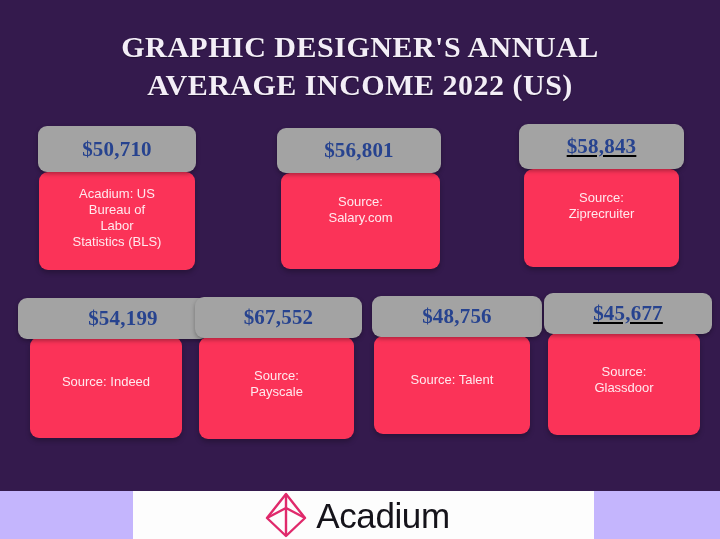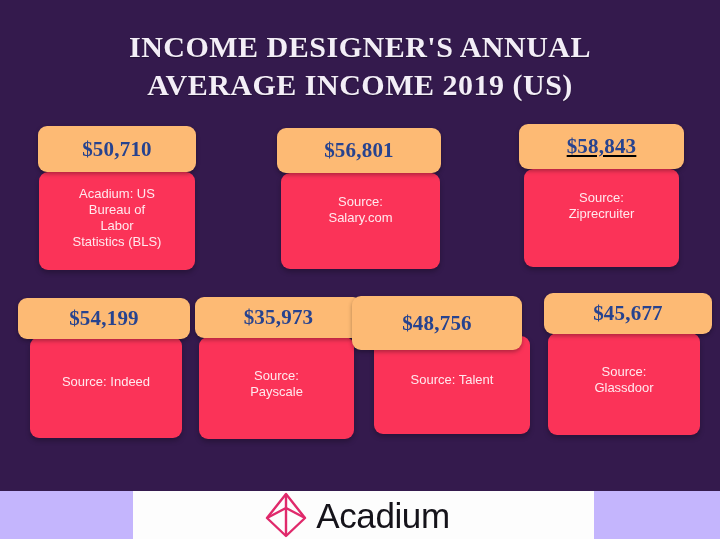--- a/index.html
+++ b/index.html
@@ -47,21 +47,21 @@
     position: absolute;
   }
   .card-body {
     position: absolute;
     background: #fb3358;
     border-radius: 9px;
     box-shadow: 0 3px 5px rgba(0,0,0,0.25);
   }
   .card-value-box {
     position: absolute;
-    background: #fdba74;
+    background: #a3a3a3;
     border-radius: 9px;
     box-shadow: 0 2px 4px rgba(0,0,0,0.30);
     display: flex;
     align-items: center;
     justify-content: center;
   }
   .card-value {
     font-family: "Liberation Serif", serif;
     font-weight: bold;
     font-size: 21px;
@@ -117,22 +117,22 @@
     letter-spacing: -0.4px;
     line-height: 1;
   }
 </style>
 </head>
 <body>
 
 <div id="infographic">
 
   <div id="title-block">
-    <div class="title-line">INCOME DESIGNER'S ANNUAL</div>
-    <div class="title-line">AVERAGE INCOME 2019 (US)</div>
+    <div class="title-line">GRAPHIC DESIGNER'S ANNUAL</div>
+    <div class="title-line">AVERAGE INCOME 2022 (US)</div>
   </div>
 
   <div class="card">
     <div class="card-body" style="left:39px; top:172px; width:156px; height:98px;"></div>
     <div class="card-value-box" style="left:38px; top:126px; width:158px; height:46px;">
       <span class="card-value">$50,710</span>
     </div>
     <div class="card-source" style="left:39px; top:186px; width:156px;">Acadium: US
 Bureau of
 Labor
@@ -152,46 +152,46 @@
     <div class="card-body" style="left:524px; top:169px; width:155px; height:98px;"></div>
     <div class="card-value-box" style="left:519px; top:124px; width:165px; height:45px;text-decoration:underline;">
       <span class="card-value">$58,843</span>
     </div>
     <div class="card-source" style="left:524px; top:190px; width:155px;">Source:
 Ziprecruiter</div>
   </div>
 
   <div class="card">
     <div class="card-body" style="left:30px; top:337px; width:152px; height:101px;"></div>
-    <div class="card-value-box" style="left:18px; top:298px; width:172px; height:41px;">
+    <div class="card-value-box" style="left:18px; top:298px; width:172px; height:41px;padding-left:19px;">
       <span class="card-value">$54,199</span>
     </div>
     <div class="card-source" style="left:30px; top:374px; width:152px;">Source: Indeed</div>
   </div>
 
   <div class="card">
     <div class="card-body" style="left:199px; top:337px; width:155px; height:102px;"></div>
     <div class="card-value-box" style="left:195px; top:297px; width:167px; height:41px;">
-      <span class="card-value">$35,973</span>
+      <span class="card-value">$67,552</span>
     </div>
     <div class="card-source" style="left:199px; top:368px; width:155px;">Source:
 Payscale</div>
   </div>
 
   <div class="card">
     <div class="card-body" style="left:374px; top:336px; width:156px; height:98px;"></div>
-    <div class="card-value-box" style="left:352px; top:296px; width:170px; height:54px;">
+    <div class="card-value-box" style="left:372px; top:296px; width:170px; height:41px;">
       <span class="card-value">$48,756</span>
     </div>
     <div class="card-source" style="left:374px; top:372px; width:156px;text-align:center;">Source: Talent</div>
   </div>
 
   <div class="card">
     <div class="card-body" style="left:548px; top:333px; width:152px; height:102px;"></div>
-    <div class="card-value-box" style="left:544px; top:293px; width:168px; height:41px;">
+    <div class="card-value-box" style="left:544px; top:293px; width:168px; height:41px;text-decoration:underline;">
       <span class="card-value">$45,677</span>
     </div>
     <div class="card-source" style="left:548px; top:364px; width:152px;">Source:
 Glassdoor</div>
   </div>
 
   <div id="footer">
     <div id="footer-panel">
       <div id="brand">
         <svg id="brand-mark" viewBox="0 0 42 46" aria-hidden="true">

